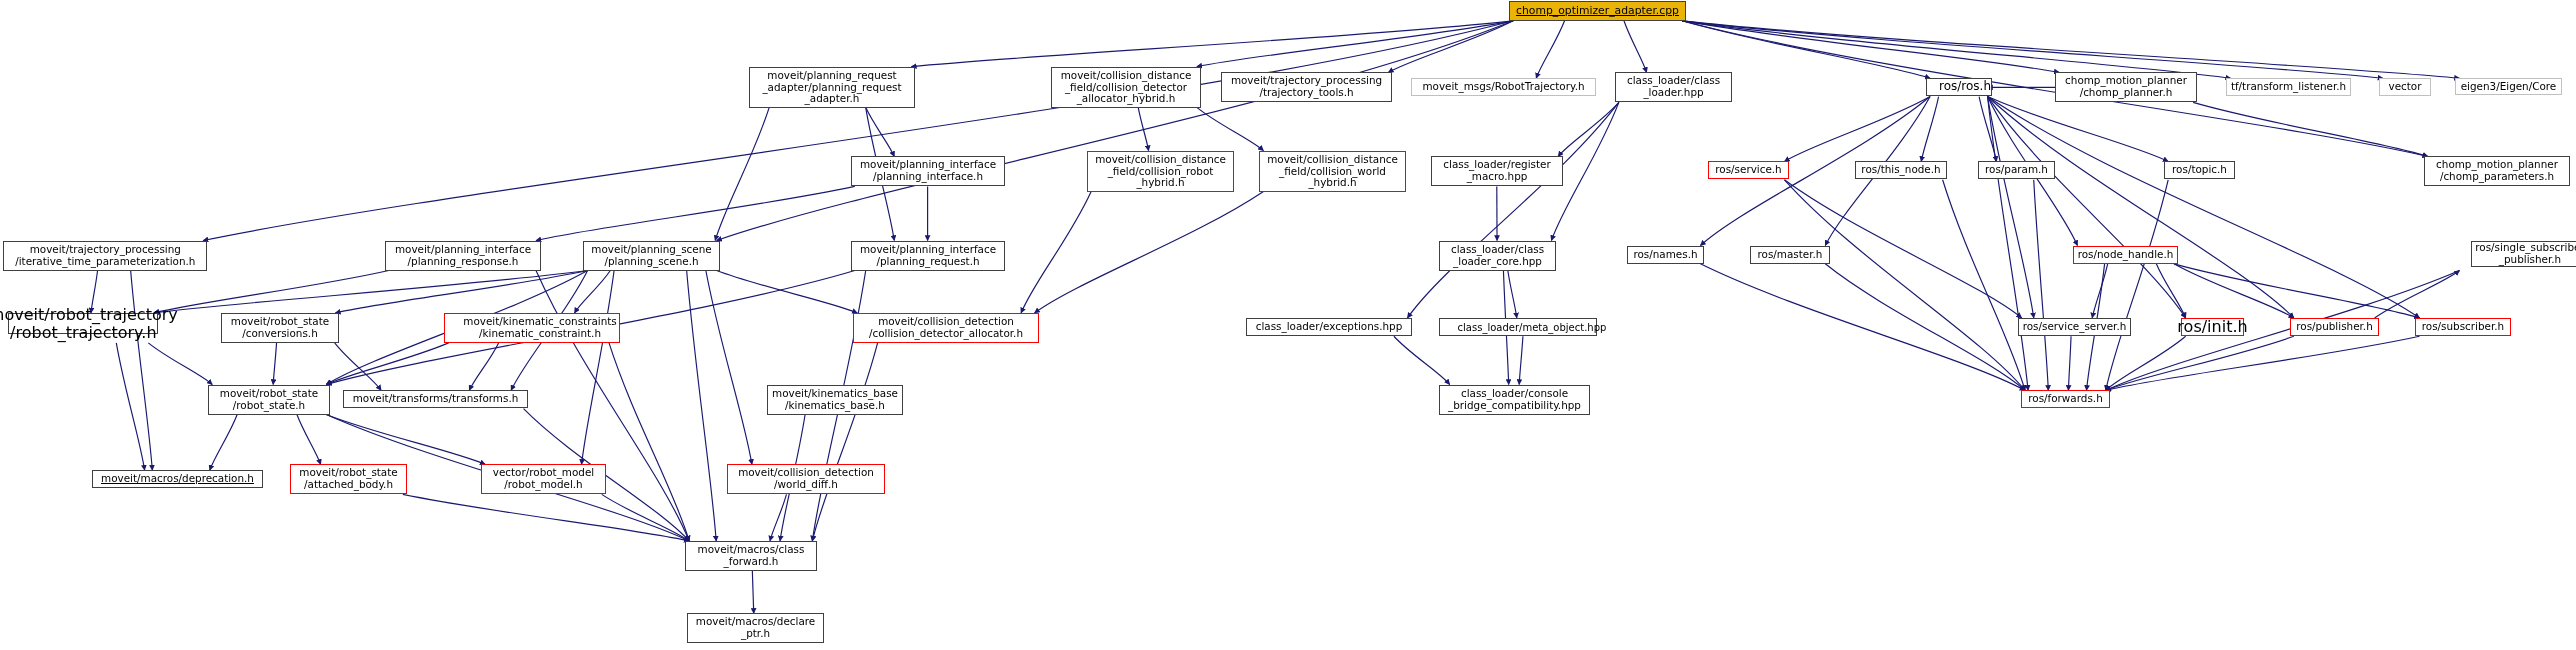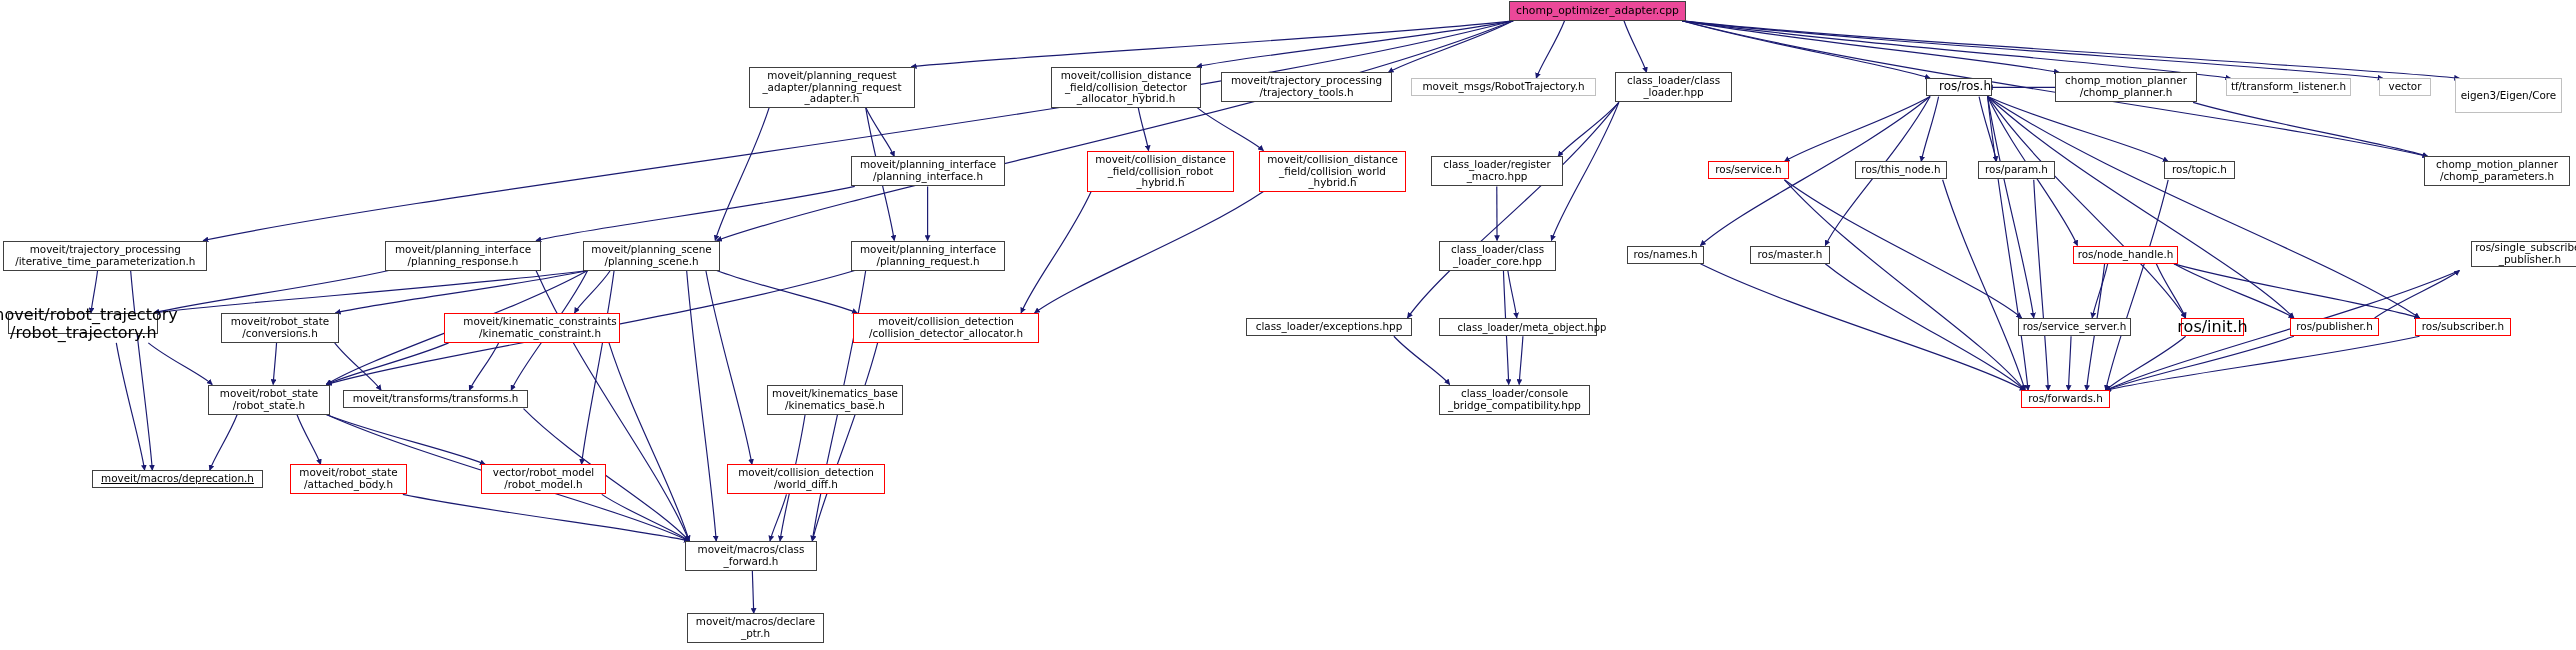--- a/index.html
+++ b/index.html
@@ -37,21 +37,21 @@
     letter-spacing: 0px;
     z-index: 5;
   }
   
   .node.n-normal   { border: 1.3px solid #404040; }
   
   .node.n-red      { border: 1.5px solid #ff0000; }
   
   .node.n-light    { border: 1.2px solid #c0c0c0; }
   
-  .node.n-root     { border: 1.5px solid #404040; background: #ec4899; }
+  .node.n-root     { border: 1.5px solid #404040; background: #eab308; text-decoration: underline; }
 </style>
 </head>
 <body>
 
 <div id="graph">
   <svg id="edges" viewBox="0 0 3095 781" preserveAspectRatio="none">
     <defs>
       <marker id="arrow" viewBox="0 0 10 10" refX="9" refY="5" markerWidth="5" markerHeight="5" orient="auto-start-reverse">
         <path d="M 0 0 L 10 5 L 0 10 z" fill="#191970"></path>
       </marker>
@@ -165,21 +165,21 @@
       <div class="node n-normal" style="left: 1221px; top: 72px; width: 171px; height: 30px; font-size: 10.4px;">moveit/trajectory_processing
 /trajectory_tools.h</div>
       <div class="node n-light" style="left: 1411px; top: 78px; width: 185px; height: 18.3px; font-size: 10.4px;">moveit_msgs/RobotTrajectory.h</div>
       <div class="node n-normal" style="left: 1615px; top: 72px; width: 117px; height: 30px; font-size: 10.4px;">class_loader/class
 _loader.hpp</div>
       <div class="node n-normal" style="left: 1926px; top: 78px; width: 66px; height: 18.3px; font-size: 12px; padding-left: 12px;">ros/ros.h</div>
       <div class="node n-normal" style="left: 2055px; top: 72px; width: 142px; height: 30px; font-size: 10.4px;">chomp_motion_planner
 /chomp_planner.h</div>
       <div class="node n-light" style="left: 2226px; top: 78px; width: 125px; height: 18.3px; font-size: 10.4px;">tf/transform_listener.h</div>
       <div class="node n-light" style="left: 2379px; top: 78px; width: 52px; height: 18.3px; font-size: 10.4px;">vector</div>
-      <div class="node n-light" style="left: 2455px; top: 78px; width: 107px; height: 35px; font-size: 10.4px;">eigen3/Eigen/Core</div>
+      <div class="node n-light" style="left: 2455px; top: 78px; width: 107px; height: 17px; font-size: 10.4px;">eigen3/Eigen/Core</div>
       <div class="node n-normal" style="left: 851px; top: 156px; width: 154px; height: 30px; font-size: 10.4px;">moveit/planning_interface
 /planning_interface.h</div>
       <div class="node n-red" style="left: 1087px; top: 151px; width: 147px; height: 41px; font-size: 10.4px;">moveit/collision_distance
 _field/collision_robot
 _hybrid.h</div>
       <div class="node n-red" style="left: 1259px; top: 151px; width: 147px; height: 41px; font-size: 10.4px;">moveit/collision_distance
 _field/collision_world
 _hybrid.h</div>
       <div class="node n-normal" style="left: 1431px; top: 156px; width: 132px; height: 30px; font-size: 10.4px;">class_loader/register
 _macro.hpp</div>

